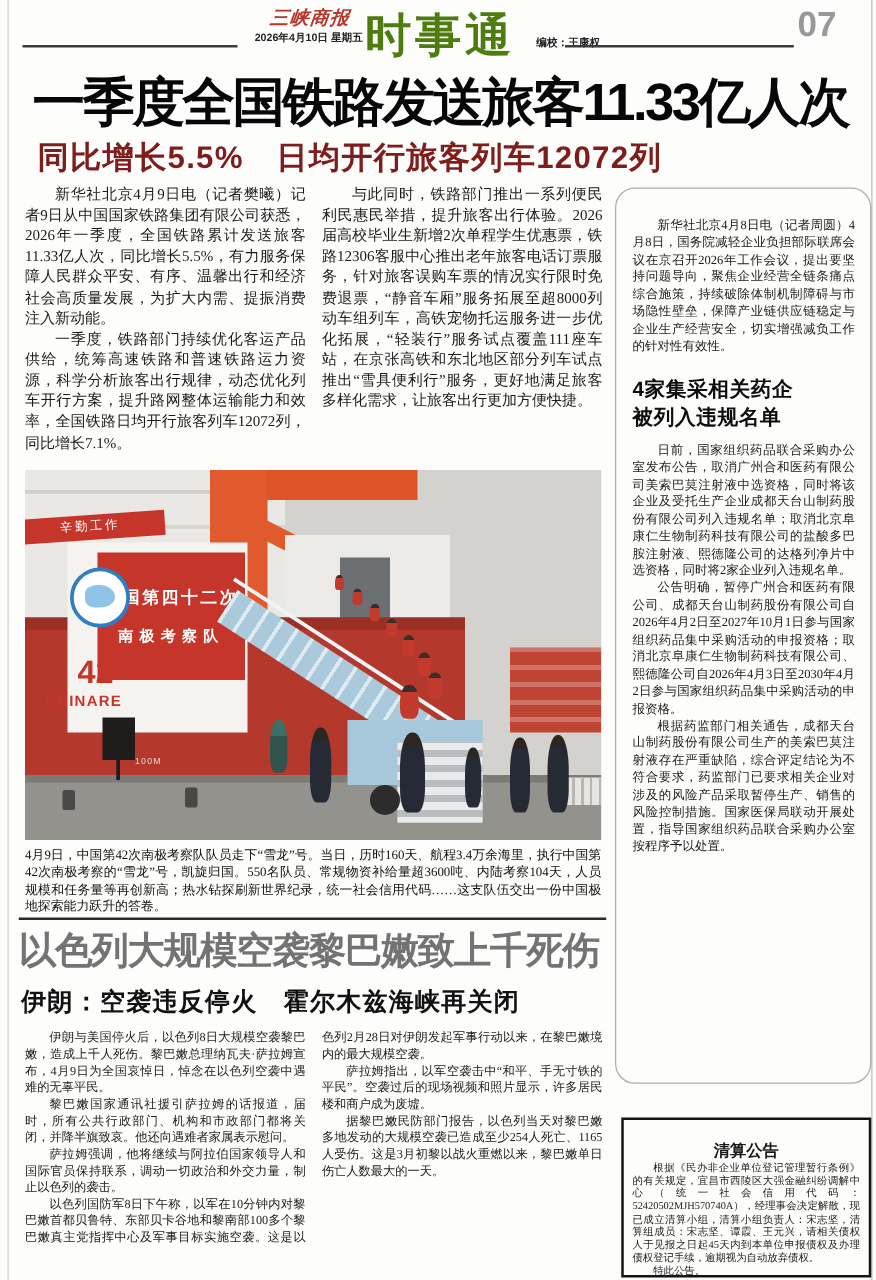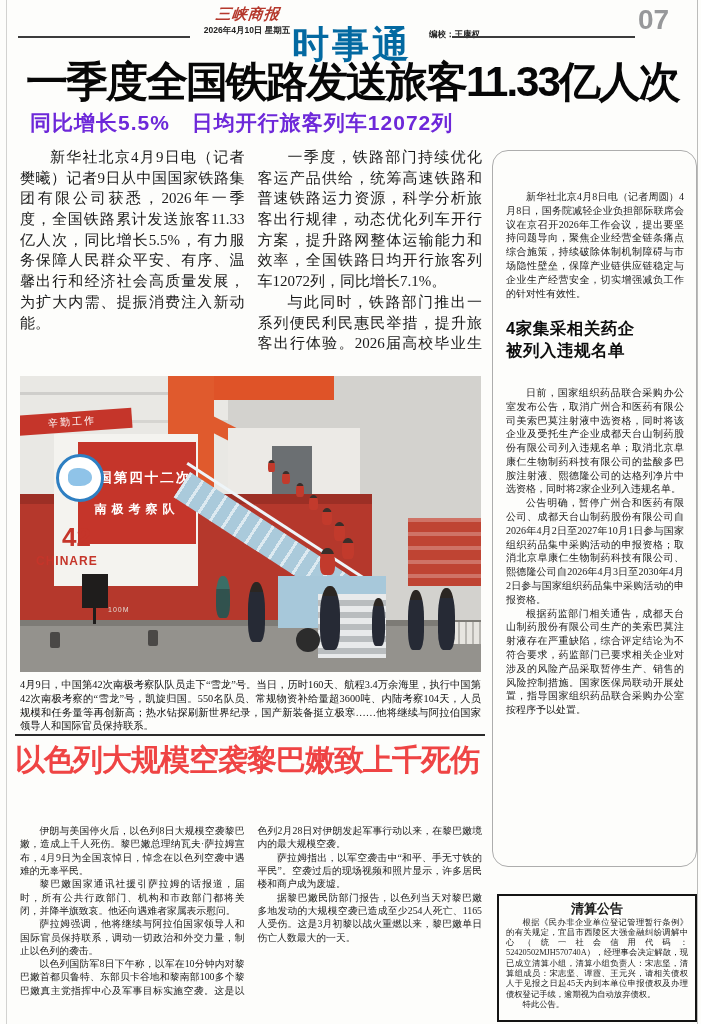--- a/index.html
+++ b/index.html
@@ -7,36 +7,36 @@
         font-family:"Liberation Serif","DejaVu Serif",serif;color:#1a1a1a;}
   .abs{position:absolute;}
   .edge-l{left:6px;top:0;width:1px;height:100%;background:#d2d2d0;}
   .edge-r{left:697px;top:0;width:1px;height:100%;background:#bcbcba;}
 
   
   .brand{left:196px;top:5px;width:104px;text-align:center;color:#b5382c;
          font:italic 800 15px "Liberation Serif","DejaVu Serif",serif;transform:skewX(-6deg);letter-spacing:1px;}
   .dateline{left:182px;top:25px;width:130px;text-align:center;font-size:8.5px;font-weight:700;color:#222;
             font-family:"Liberation Sans","DejaVu Sans",sans-serif;}
-  .section-title{left:292px;top:20px;font-size:37px;font-weight:900;letter-spacing:3px;color:#0369a1;
+  .section-title{left:292px;top:4px;font-size:37px;font-weight:900;letter-spacing:3px;color:#4d7c0f;
                  font-family:Liberation Mono, monospace;}
   .editor{left:429px;top:29px;font-size:8.5px;font-weight:600;color:#222;
           font-family:"Liberation Sans","DejaVu Sans",sans-serif;}
   .rule-l{left:18px;top:36px;width:172px;height:2px;background:#3c3c3c;}
   .rule-r{left:452px;top:36px;width:183px;height:2px;background:#3c3c3c;}
   .page-no{left:638px;top:4px;font-size:28px;font-weight:800;color:#97989a;
            font-family:"Liberation Sans","DejaVu Sans",sans-serif;}
 
   
   .headline{left:26px;top:54px;width:666px;font-size:42px;font-weight:900;letter-spacing:-2px;color:#070707;
             font-family:"Liberation Sans","DejaVu Sans",sans-serif;white-space:nowrap;}
-  .subhead{left:30px;top:109px;font-size:21px;font-weight:600;letter-spacing:1px;color:#6d28d9;
+  .subhead{left:30px;top:109px;font-size:25px;font-weight:600;letter-spacing:1px;color:#7f1d1d;
            font-family:"Liberation Sans","DejaVu Sans",sans-serif;}
   .lead-cols{left:20px;top:147px;width:462px;height:218px;column-count:2;column-gap:13px;column-fill:auto;
-             font-size:15px;line-height:1.38;text-align:justify;overflow:hidden;}
+             font-size:12px;line-height:1.38;text-align:justify;overflow:hidden;}
   .lead-cols p,.bottom-cols p{margin:0;text-indent:2em;}
 
   
   .photo{left:20px;top:376px;width:461px;height:296px;background:#d3d2ce;overflow:hidden;}
   .photo *{position:absolute;}
   .ss-super{left:0;top:0;width:208px;height:122px;background:#e9e8e4;}
   .ss-line1{left:0;top:16px;width:208px;height:3px;background:#cfcecb;}
   .ss-line2{left:0;top:44px;width:208px;height:3px;background:#d6d5d1;}
   .crane-col{left:148px;top:0;width:46px;height:118px;background:#e05a2d;}
   .crane-top{left:186px;top:0;width:128px;height:24px;background:#df5328;}
@@ -81,39 +81,39 @@
   .p-red{background:linear-gradient(#3a2e2a 0 22%,#c23a2c 22%);}
   .p-dark{background:linear-gradient(#2b2622 0 16%,#262a35 16%);}
   .p-teal{background:linear-gradient(#3b6e66 0 30%,#31524e 30%);}
   .fence{left:424px;top:246px;width:37px;height:22px;background:#e7e5e0;
          background-image:repeating-linear-gradient(90deg,#b9b7b2 0 2px,transparent 2px 7px);}
 
   
   .caption{left:20px;top:678px;width:461px;font-size:10.3px;line-height:1.34;text-align:justify;color:#111;}
   .credit{left:20px;top:718px;width:461px;font-size:10.3px;text-align:right;color:#111;}
   .divider{left:15px;top:734px;width:470px;height:2px;background:#2a2a2a;}
-  .b-headline{left:15px;top:740px;width:476px;font-size:30px;font-weight:900;letter-spacing:-1px;color:#ef4444;
+  .b-headline{left:15px;top:740px;width:476px;font-size:30px;font-weight:900;letter-spacing:-1px;color:#737373;
               font-family:Liberation Sans, sans-serif;white-space:nowrap;}
   .b-subhead{left:17px;top:788px;font-size:20px;font-weight:600;letter-spacing:1px;color:#111;
              font-family:"Liberation Sans","DejaVu Sans",sans-serif;}
   .bottom-cols{left:20px;top:824px;width:462px;height:196px;column-count:2;column-gap:13px;column-fill:auto;
                font-size:9.8px;line-height:1.36;text-align:justify;overflow:hidden;}
 
   
   .sidebar{left:492px;top:150px;width:205px;height:717px;border:1.5px solid #adadad;border-radius:16px;
            box-sizing:border-box;padding:15px 12px 10px 13px;overflow:hidden;}
   .sb-title{font-size:16.5px;font-weight:800;line-height:1.32;letter-spacing:.5px;color:#0d0d0d;
             font-family:"Liberation Sans","DejaVu Sans",sans-serif;}
-  .sb-body{margin-top:24px;font-size:10px;line-height:1.38;text-align:justify;}
+  .sb-body{margin-top:8px;font-size:10px;line-height:1.38;text-align:justify;}
   .sb-body p{margin:0;text-indent:2em;}
   .sb-gap{height:18px;}
 
   
   .notice{left:497px;top:894px;width:200px;height:128px;border:2px solid #141414;box-sizing:border-box;
-          padding:4px 7px;font-size:8.3px;line-height:1.24;text-align:justify;overflow:hidden;}
+          padding:16px 7px;font-size:8.3px;line-height:1.24;text-align:justify;overflow:hidden;}
   .notice-title{text-align:center;font-size:13px;font-weight:800;line-height:1.35;
                 font-family:"Liberation Sans","DejaVu Sans",sans-serif;}
   .notice p{margin:0;}
   .n-indent{text-indent:2em;}
 </style>
 </head>
 <body>
 
 <div class="page">
   <div class="abs edge-l"></div>
@@ -180,25 +180,26 @@
     <div class="person p-red" style="left:322px;top:162px;width:12px;height:21px;"></div>
     <div class="person p-red" style="left:300px;top:172px;width:15px;height:27px;"></div>
     <div class="person p-teal" style="left:196px;top:200px;width:14px;height:42px;"></div>
     <div class="person p-dark" style="left:228px;top:206px;width:17px;height:60px;"></div>
     <div class="person p-dark" style="left:300px;top:210px;width:20px;height:64px;"></div>
     <div class="person p-dark" style="left:352px;top:222px;width:13px;height:48px;"></div>
     <div class="person p-dark" style="left:388px;top:214px;width:16px;height:60px;"></div>
     <div class="person p-dark" style="left:418px;top:212px;width:17px;height:62px;"></div>
   </div>
 
-  <div class="abs caption">4月9日，中国第42次南极考察队队员走下“雪龙”号。当日，历时160天、航程3.4万余海里，执行中国第42次南极考察的“雪龙”号，凯旋归国。550名队员、常规物资补给量超3600吨、内陆考察104天，人员规模和任务量等再创新高；热水钻探刷新世界纪录，国产新装备挺立极寒……他将继续与阿拉伯国家领导人和国际官员保持联系。</div>
+  <div class="abs caption">4月9日，中国第42次南极考察队队员走下“雪龙”号。当日，历时160天、航程3.4万余海里，执行中国第42次南极考察的“雪龙”号，凯旋归国。550名队员、常规物资补给量超3600吨、内陆考察104天，人员规模和任务量等再创新高；热水钻探刷新世界纪录，统一社会信用代码……这支队伍交出一份中国极地探索能力跃升的答卷。</div>
 
   <div class="abs divider"></div>
 
   <div class="abs b-headline">以色列大规模空袭黎巴嫩致上千死伤</div>
+  <div class="abs b-subhead">伊朗：空袭违反停火　霍尔木兹海峡再关闭</div>
   <div class="abs bottom-cols">
     <div>
         <p>伊朗与美国停火后，以色列8日大规模空袭黎巴嫩，造成上千人死伤。黎巴嫩总理纳瓦夫·萨拉姆宣布，4月9日为全国哀悼日，悼念在以色列空袭中遇难的无辜平民。</p>
         <p>黎巴嫩国家通讯社援引萨拉姆的话报道，届时，所有公共行政部门、机构和市政部门都将关闭，并降半旗致哀。他还向遇难者家属表示慰问。</p>
         <p>萨拉姆强调，他将继续与阿拉伯国家领导人和国际官员保持联系，调动一切政治和外交力量，制止以色列的袭击。</p>
         <p>以色列国防军8日下午称，以军在10分钟内对黎巴嫩首都贝鲁特、东部贝卡谷地和黎南部100多个黎巴嫩真主党指挥中心及军事目标实施空袭。这是以色列2月28日对伊朗发起军事行动以来，在黎巴嫩境内的最大规模空袭。</p>
         <p>萨拉姆指出，以军空袭击中“和平、手无寸铁的平民”。空袭过后的现场视频和照片显示，许多居民楼和商户成为废墟。</p>
         <p>据黎巴嫩民防部门报告，以色列当天对黎巴嫩多地发动的大规模空袭已造成至少254人死亡、1165人受伤。这是3月初黎以战火重燃以来，黎巴嫩单日伤亡人数最大的一天。</p>
       </div>
 

